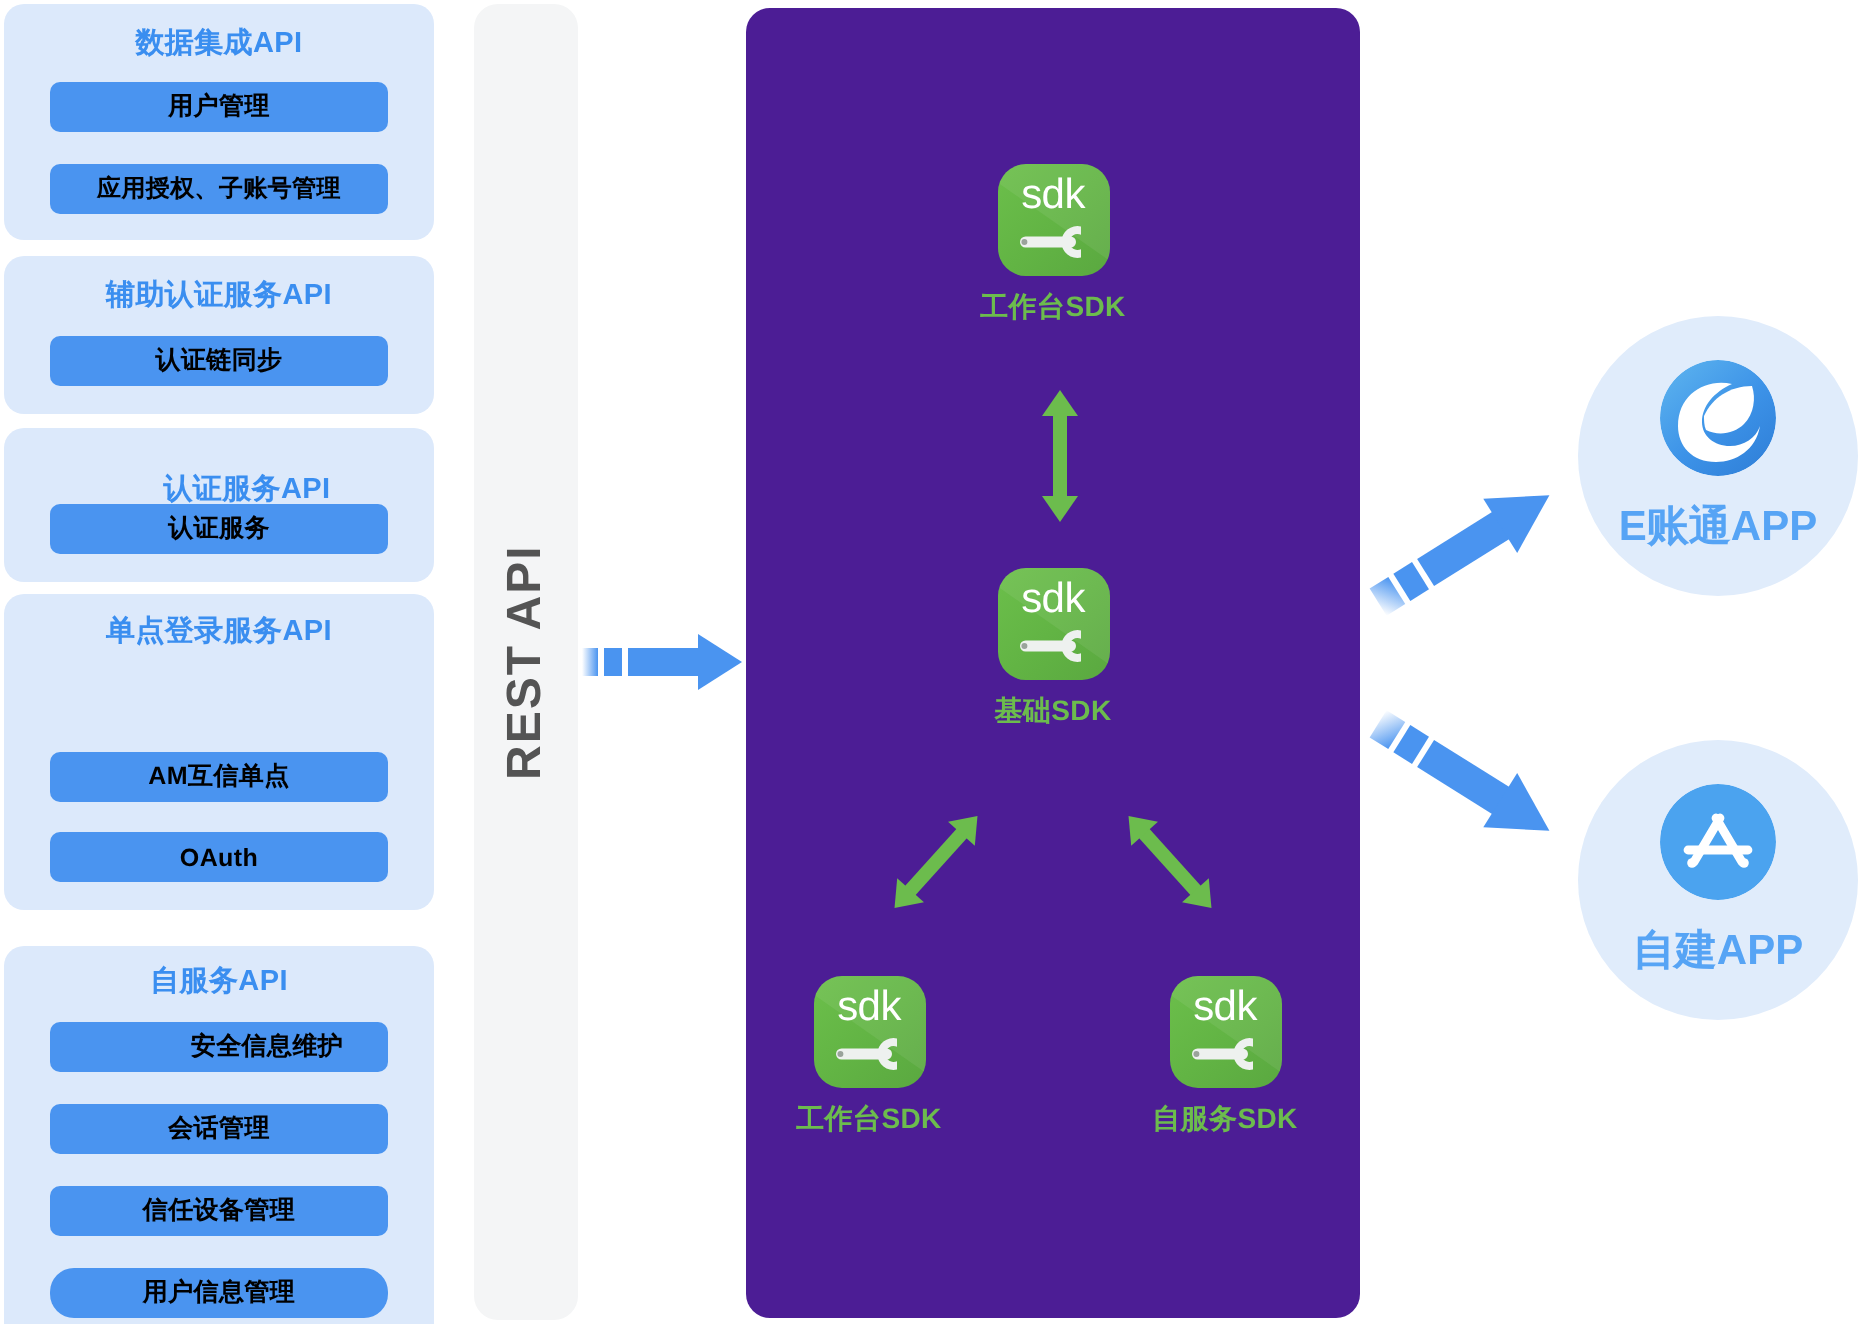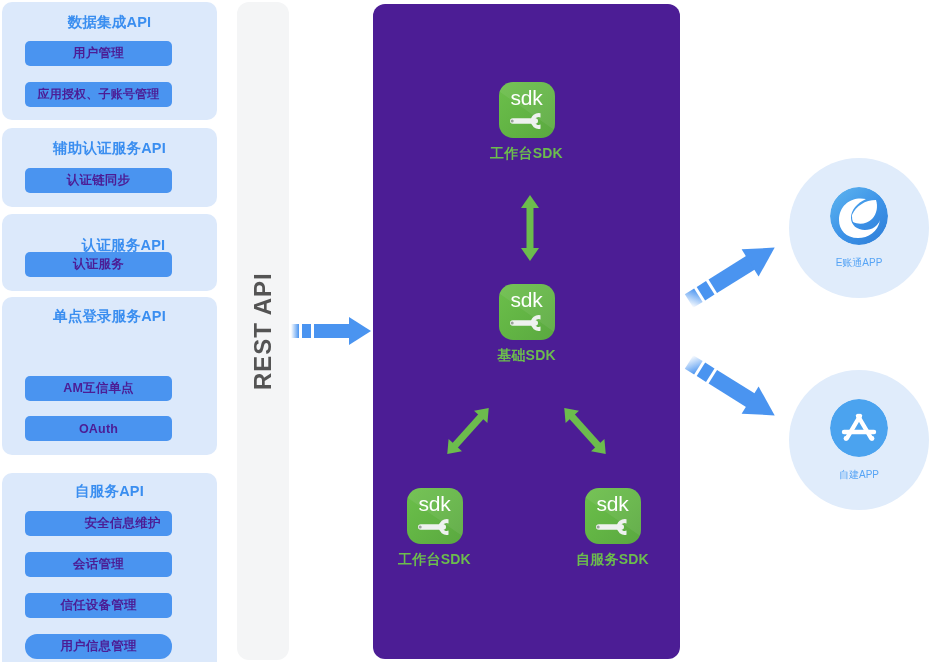--- a/index.html
+++ b/index.html
@@ -30,25 +30,25 @@
     color:#3a8ef0;
     font-size:14.5px;
     font-weight:bold;
     text-align:center;
     letter-spacing:.2px;
     line-height:1;
   }
   .chip{
     position:absolute;
     left:23px;
-    width:147px;
+    width:169px;
     height:25px;
     background:#4a94f0;
     border-radius:5px;
-    color:#4c1d95;
+    color:#000000;
     font-size:12.5px;
     font-weight:bold;
     display:flex;
     align-items:center;
     justify-content:center;
     box-sizing:border-box;
     letter-spacing:.2px;
     white-space:nowrap;
   }
   .chip.wide{font-size:12px;}
@@ -138,22 +138,22 @@
     background:#e0ecfb;
     display:flex;
     flex-direction:column;
     align-items:center;
     justify-content:center;
   }
   .app-logo{width:58px;height:58px;border-radius:50%;position:relative;overflow:hidden;}
   .app-label{
     margin-top:11px;
     color:#56a4f5;
-    font-size:10px;
-    font-weight:normal;
+    font-size:21px;
+    font-weight:bold;
     white-space:nowrap;
   }
 
   .arrow-svg{position:absolute;overflow:visible;}
 </style>
 </head>
 <body>
 
 <div id="canvas">
 

